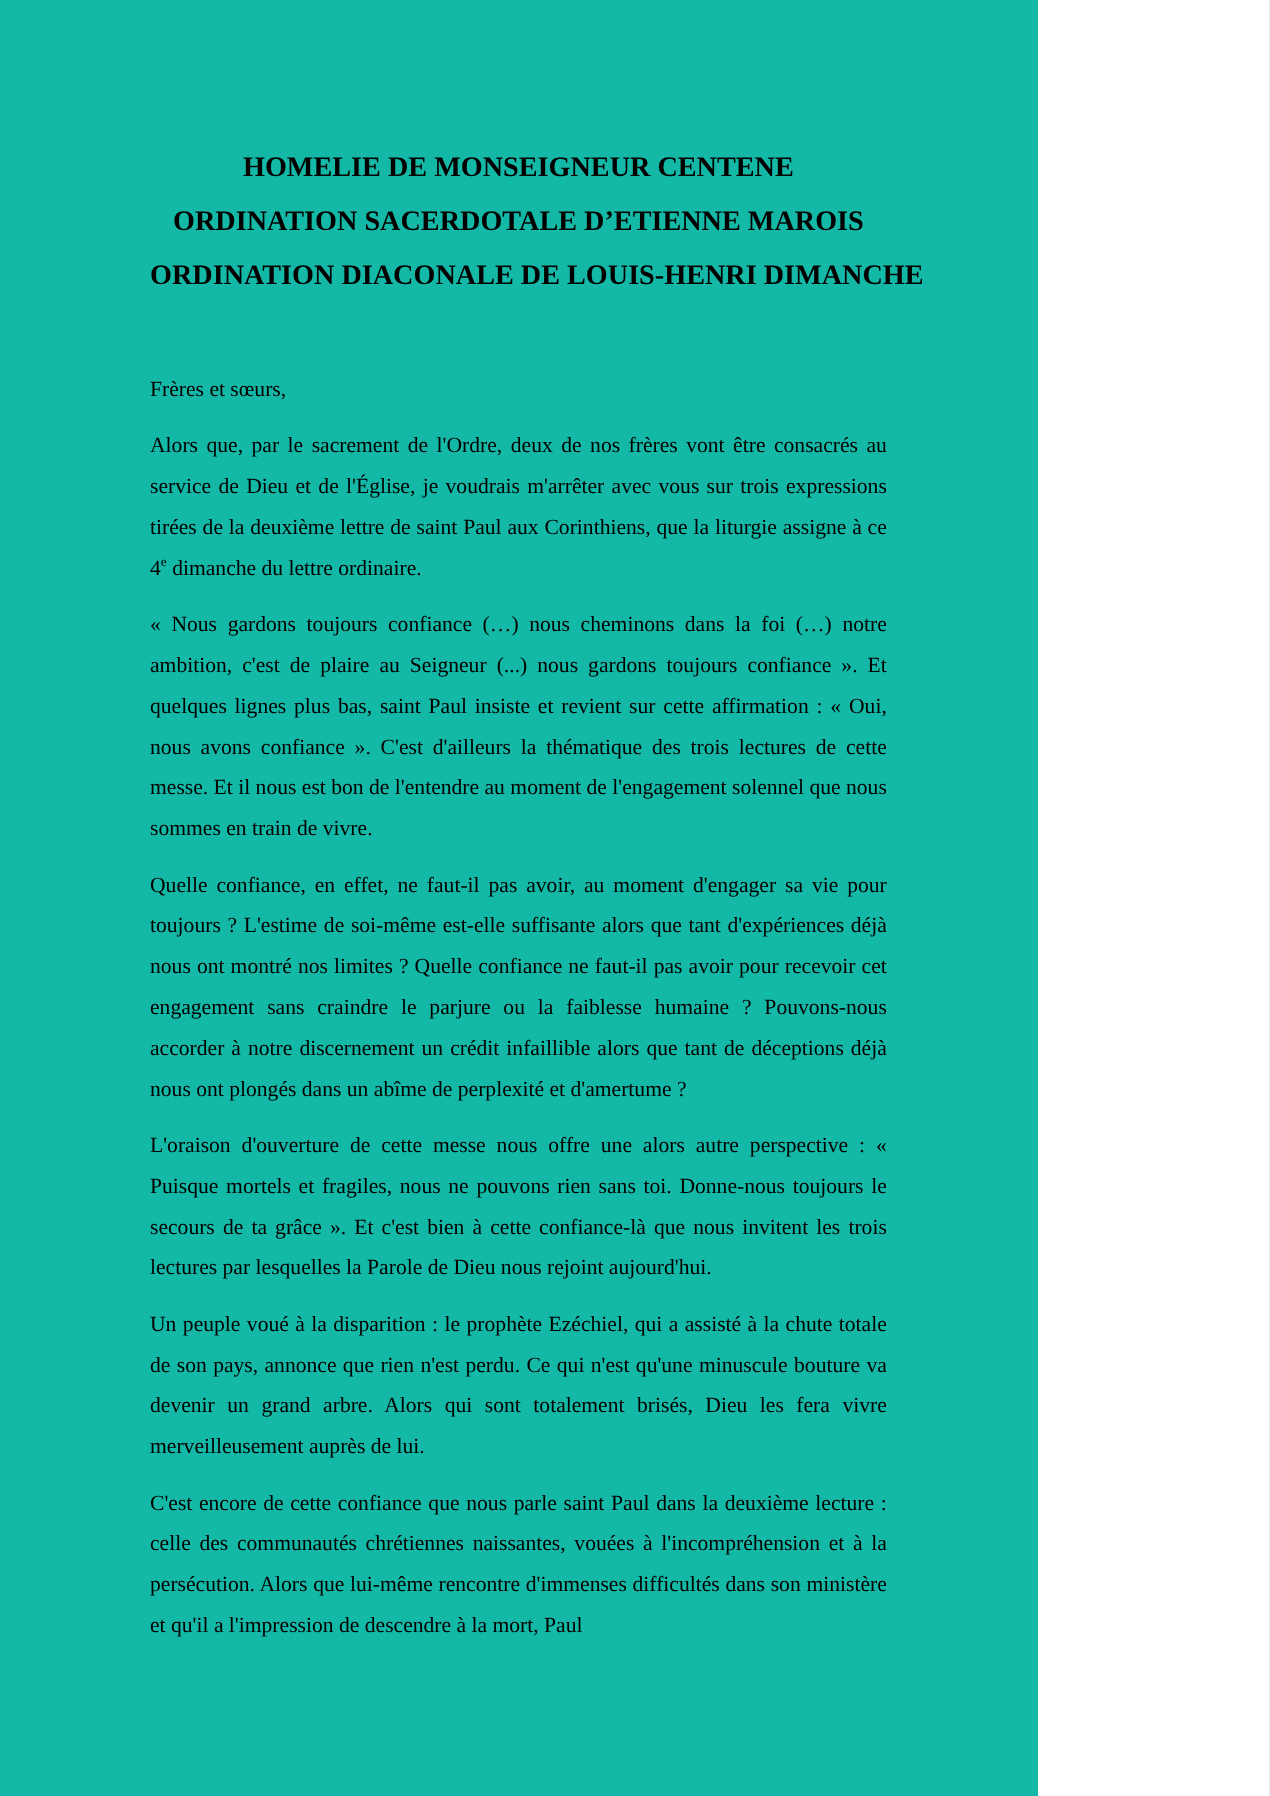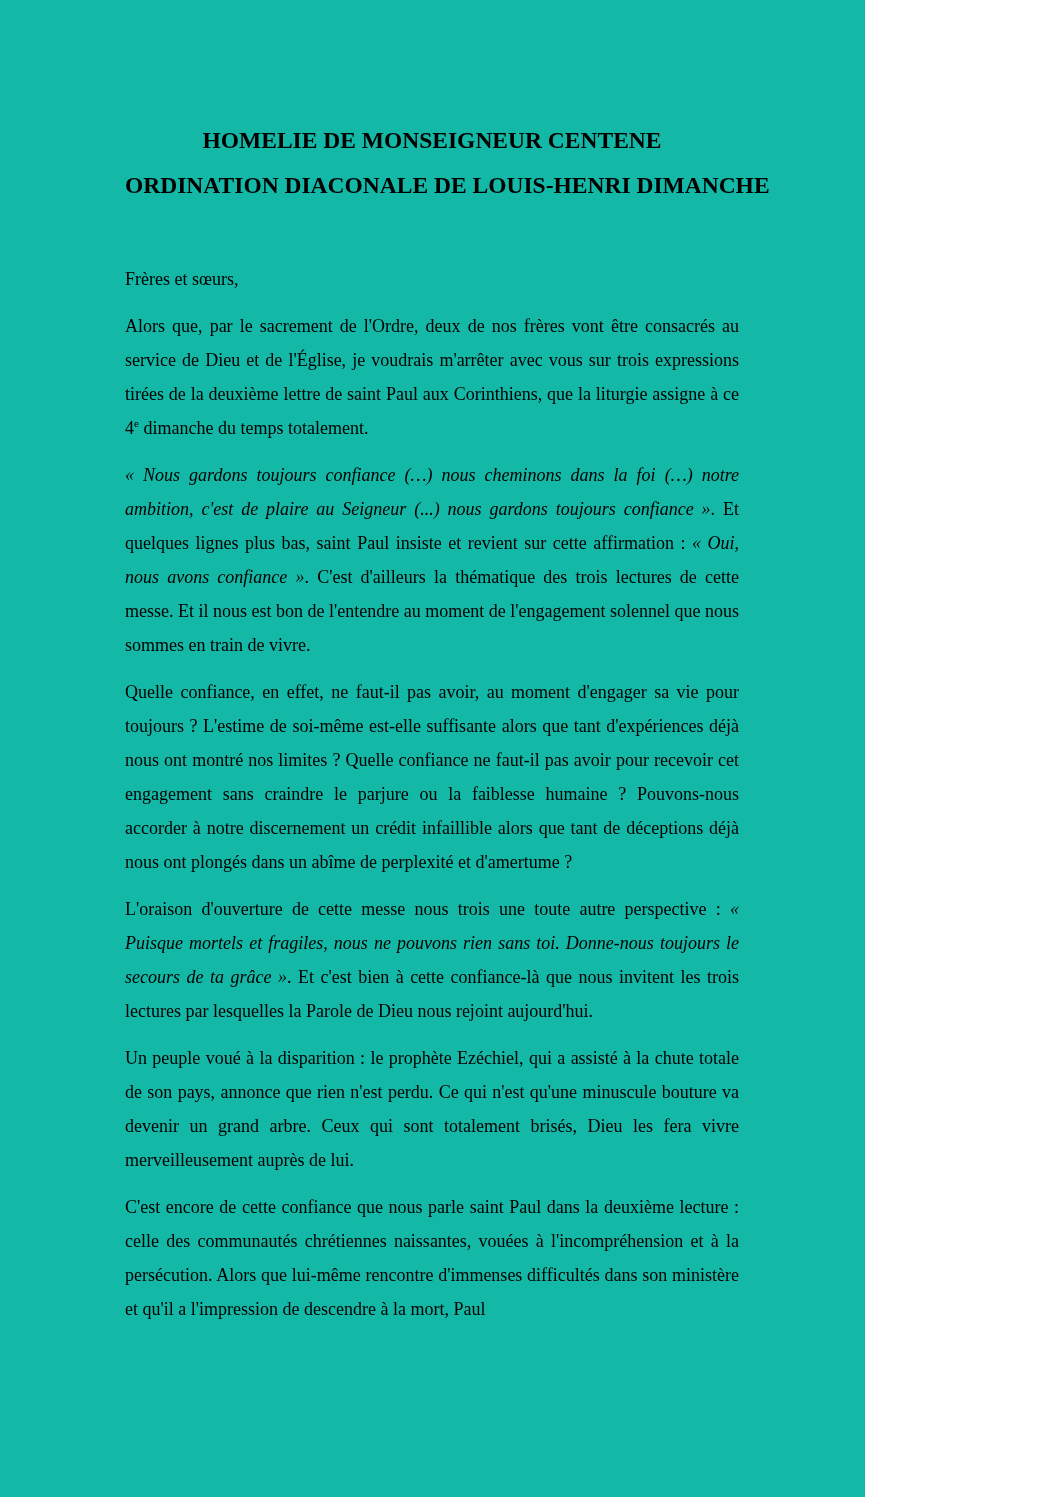--- a/index.html
+++ b/index.html
@@ -33,41 +33,41 @@
   }
   .doc-body {
     font-size: 18px;
   }
   p.para {
     margin: 0 0 13px 0;
     text-align: justify;
     line-height: 34px;
   }
   .italic {
-    font-style: italic;
   }
   sup.sup {
     font-size: 0.62em;
     line-height: 0;
     vertical-align: super;
   }
 </style>
 </head>
 <body>
 
 <div class="page">
 
   <div class="doc-title">
     <div class="title-line">HOMELIE DE MONSEIGNEUR CENTENE</div>
+    <div class="title-line">ORDINATION SACERDOTALE D’ETIENNE MAROIS</div>
     <div class="title-line">ORDINATION DIACONALE DE LOUIS-HENRI DIMANCHE</div>
   </div>
 
   <div class="doc-body">
       <p class="para"><span>Frères et sœurs,</span></p>
-      <p class="para"><span>Alors que, par le sacrement de l'Ordre, deux de nos frères vont être consacrés au service de Dieu et de l'Église, je voudrais m'arrêter avec vous sur trois expressions tirées de la deuxième lettre de saint Paul aux Corinthiens, que la liturgie assigne à ce 4</span><sup class="sup">e</sup><span> dimanche du temps totalement.</span></p>
+      <p class="para"><span>Alors que, par le sacrement de l'Ordre, deux de nos frères vont être consacrés au service de Dieu et de l'Église, je voudrais m'arrêter avec vous sur trois expressions tirées de la deuxième lettre de saint Paul aux Corinthiens, que la liturgie assigne à ce 4</span><sup class="sup">e</sup><span> dimanche du lettre ordinaire.</span></p>
       <p class="para"><span class="italic">« Nous gardons toujours confiance (…) nous cheminons dans la foi (…) notre ambition, c'est de plaire au Seigneur (...) nous gardons toujours confiance »</span><span>. Et quelques lignes plus bas, saint Paul insiste et revient sur cette affirmation : </span><span class="italic">« Oui, nous avons confiance »</span><span>. C'est d'ailleurs la thématique des trois lectures de cette messe. Et il nous est bon de l'entendre au moment de l'engagement solennel que nous sommes en train de vivre.</span></p>
       <p class="para"><span>Quelle confiance, en effet, ne faut-il pas avoir, au moment d'engager sa vie pour toujours ? L'estime de soi-même est-elle suffisante alors que tant d'expériences déjà nous ont montré nos limites ? Quelle confiance ne faut-il pas avoir pour recevoir cet engagement sans craindre le parjure ou la faiblesse humaine ? Pouvons-nous accorder à notre discernement un crédit infaillible alors que tant de déceptions déjà nous ont plongés dans un abîme de perplexité et d'amertume ?</span></p>
-      <p class="para"><span>L'oraison d'ouverture de cette messe nous trois une toute autre perspective : </span><span class="italic">« Puisque mortels et fragiles, nous ne pouvons rien sans toi. Donne-nous toujours le secours de ta grâce »</span><span>. Et c'est bien à cette confiance-là que nous invitent les trois lectures par lesquelles la Parole de Dieu nous rejoint aujourd'hui.</span></p>
-      <p class="para"><span>Un peuple voué à la disparition : le prophète Ezéchiel, qui a assisté à la chute totale de son pays, annonce que rien n'est perdu. Ce qui n'est qu'une minuscule bouture va devenir un grand arbre. Ceux qui sont totalement brisés, Dieu les fera vivre merveilleusement auprès de lui.</span></p>
+      <p class="para"><span>L'oraison d'ouverture de cette messe nous offre une alors autre perspective : </span><span class="italic">« Puisque mortels et fragiles, nous ne pouvons rien sans toi. Donne-nous toujours le secours de ta grâce »</span><span>. Et c'est bien à cette confiance-là que nous invitent les trois lectures par lesquelles la Parole de Dieu nous rejoint aujourd'hui.</span></p>
+      <p class="para"><span>Un peuple voué à la disparition : le prophète Ezéchiel, qui a assisté à la chute totale de son pays, annonce que rien n'est perdu. Ce qui n'est qu'une minuscule bouture va devenir un grand arbre. Alors qui sont totalement brisés, Dieu les fera vivre merveilleusement auprès de lui.</span></p>
       <p class="para"><span>C'est encore de cette confiance que nous parle saint Paul dans la deuxième lecture : celle des communautés chrétiennes naissantes, vouées à l'incompréhension et à la persécution. Alors que lui-même rencontre d'immenses difficultés dans son ministère et qu'il a l'impression de descendre à la mort, Paul</span></p>
     </div>
 
 </div>
 
 </body></html>

